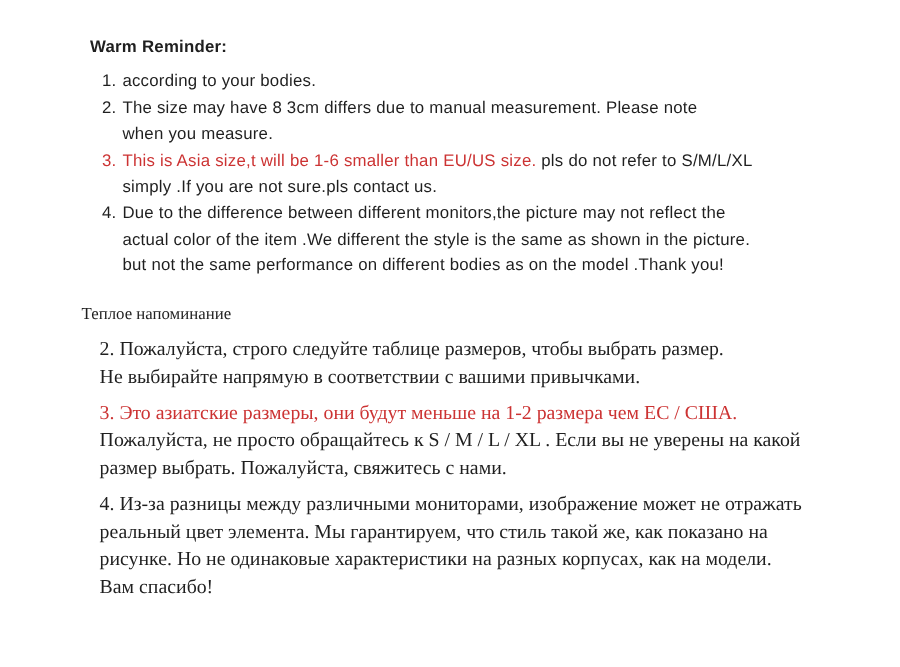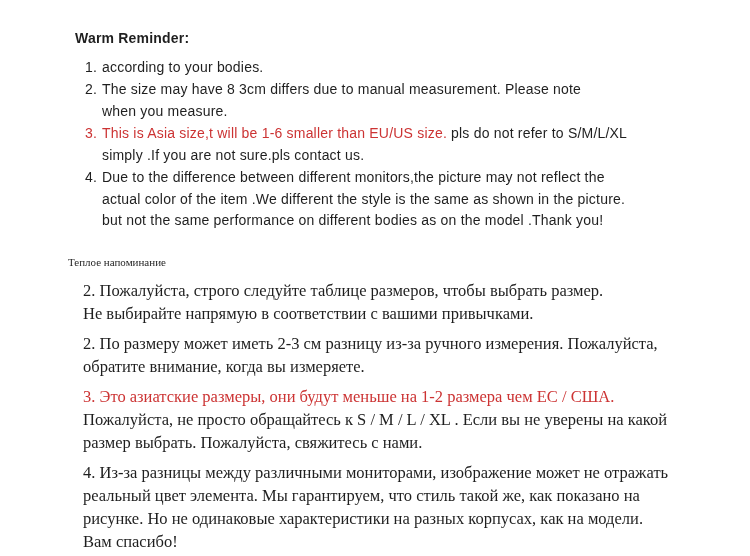--- a/index.html
+++ b/index.html
@@ -45,21 +45,21 @@
   }
   
   .ru {
     padding: 18px 20px 0 68px;
     font-family: "Liberation Serif", "DejaVu Serif", serif;
     font-size: 16.5px;
     line-height: 23px;
   }
   .ru-title {
     margin: 0 0 5px 0;
-    font-size: 11px;
+    font-size: 14px;
     font-weight: 400;
   }
   .ru .item {
     margin: 0 0 7px 15px;
   }
 </style>
 </head>
 <body style="background: rgb(255, 255, 255);">
 
 <section class="en">
@@ -99,24 +99,20 @@
 </section>
 
 <section class="ru">
   <h2 class="ru-title">Теплое напоминание</h2>
 
   <div class="item">
     <span class="line">2. Пожалуйста, строго следуйте таблице размеров, чтобы выбрать размер.</span>
     <span class="line">Не выбирайте напрямую в соответствии с вашими привычками.</span>
   </div>
 
-  <div class="item">
-    <span class="line">2. По размеру может иметь 2-3 см разницу из-за ручного измерения. Пожалуйста,</span>
-    <span class="line">обратите внимание, когда вы измеряете.</span>
-  </div>
 
   <div class="item">
     <span class="line red">3. Это азиатские размеры, они будут меньше на 1-2 размера чем ЕС / США.</span>
     <span class="line">Пожалуйста, не просто обращайтесь к S / M / L / XL . Если вы не уверены на какой</span>
     <span class="line">размер выбрать. Пожалуйста, свяжитесь с нами.</span>
   </div>
 
   <div class="item">
     <span class="line">4. Из-за разницы между различными мониторами, изображение может не отражать</span>
     <span class="line">реальный цвет элемента. Мы гарантируем, что стиль такой же, как показано на</span>

